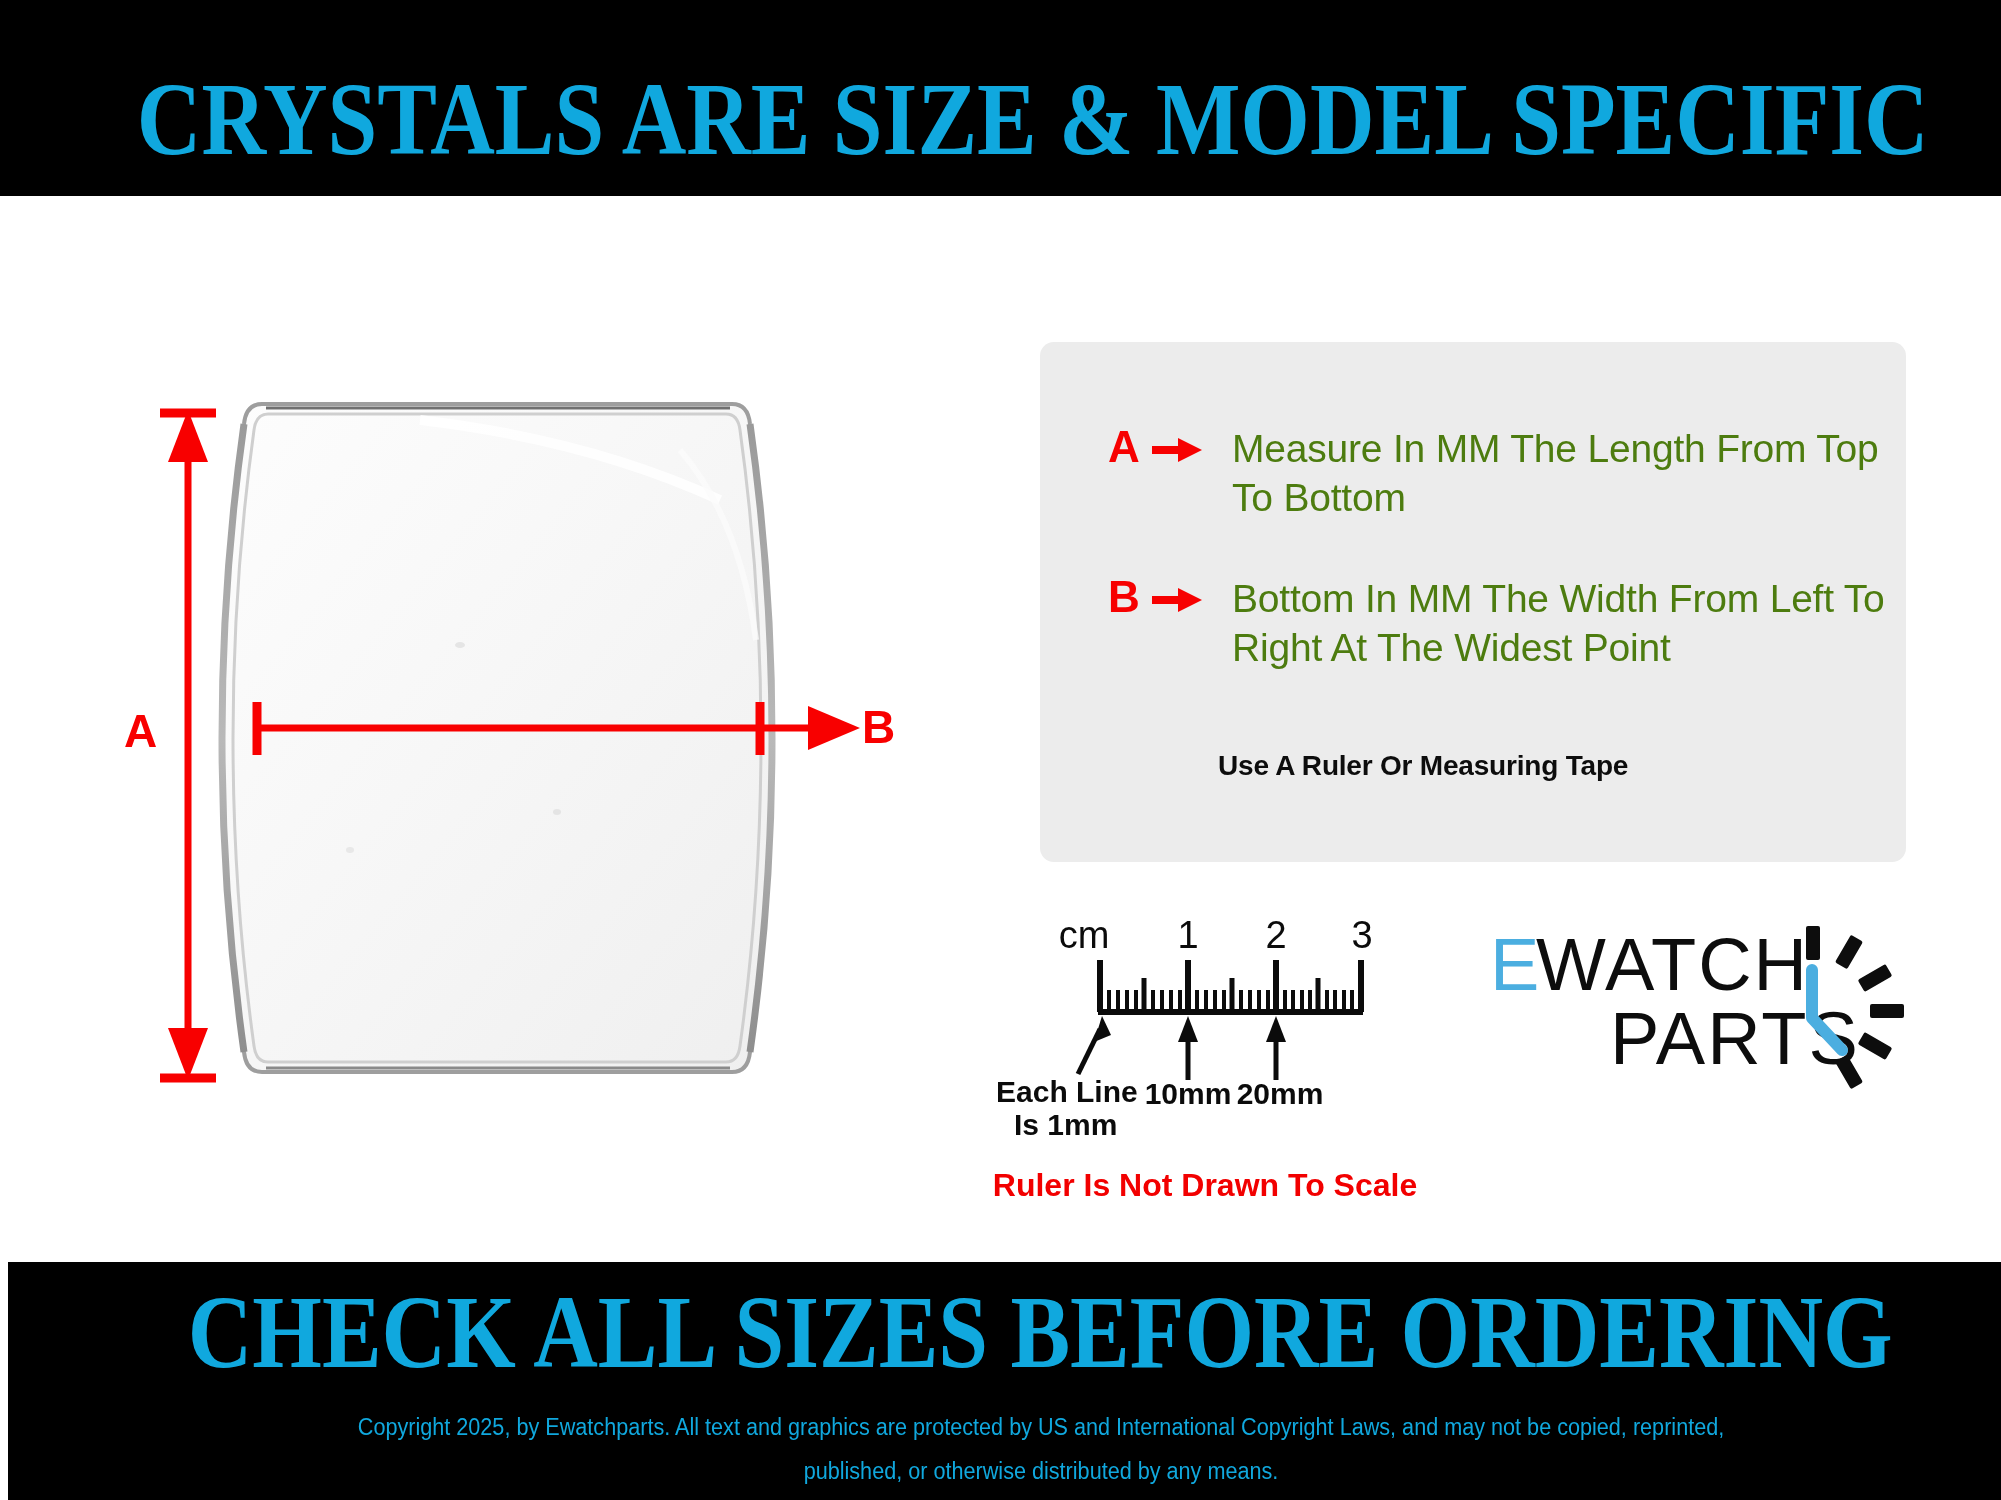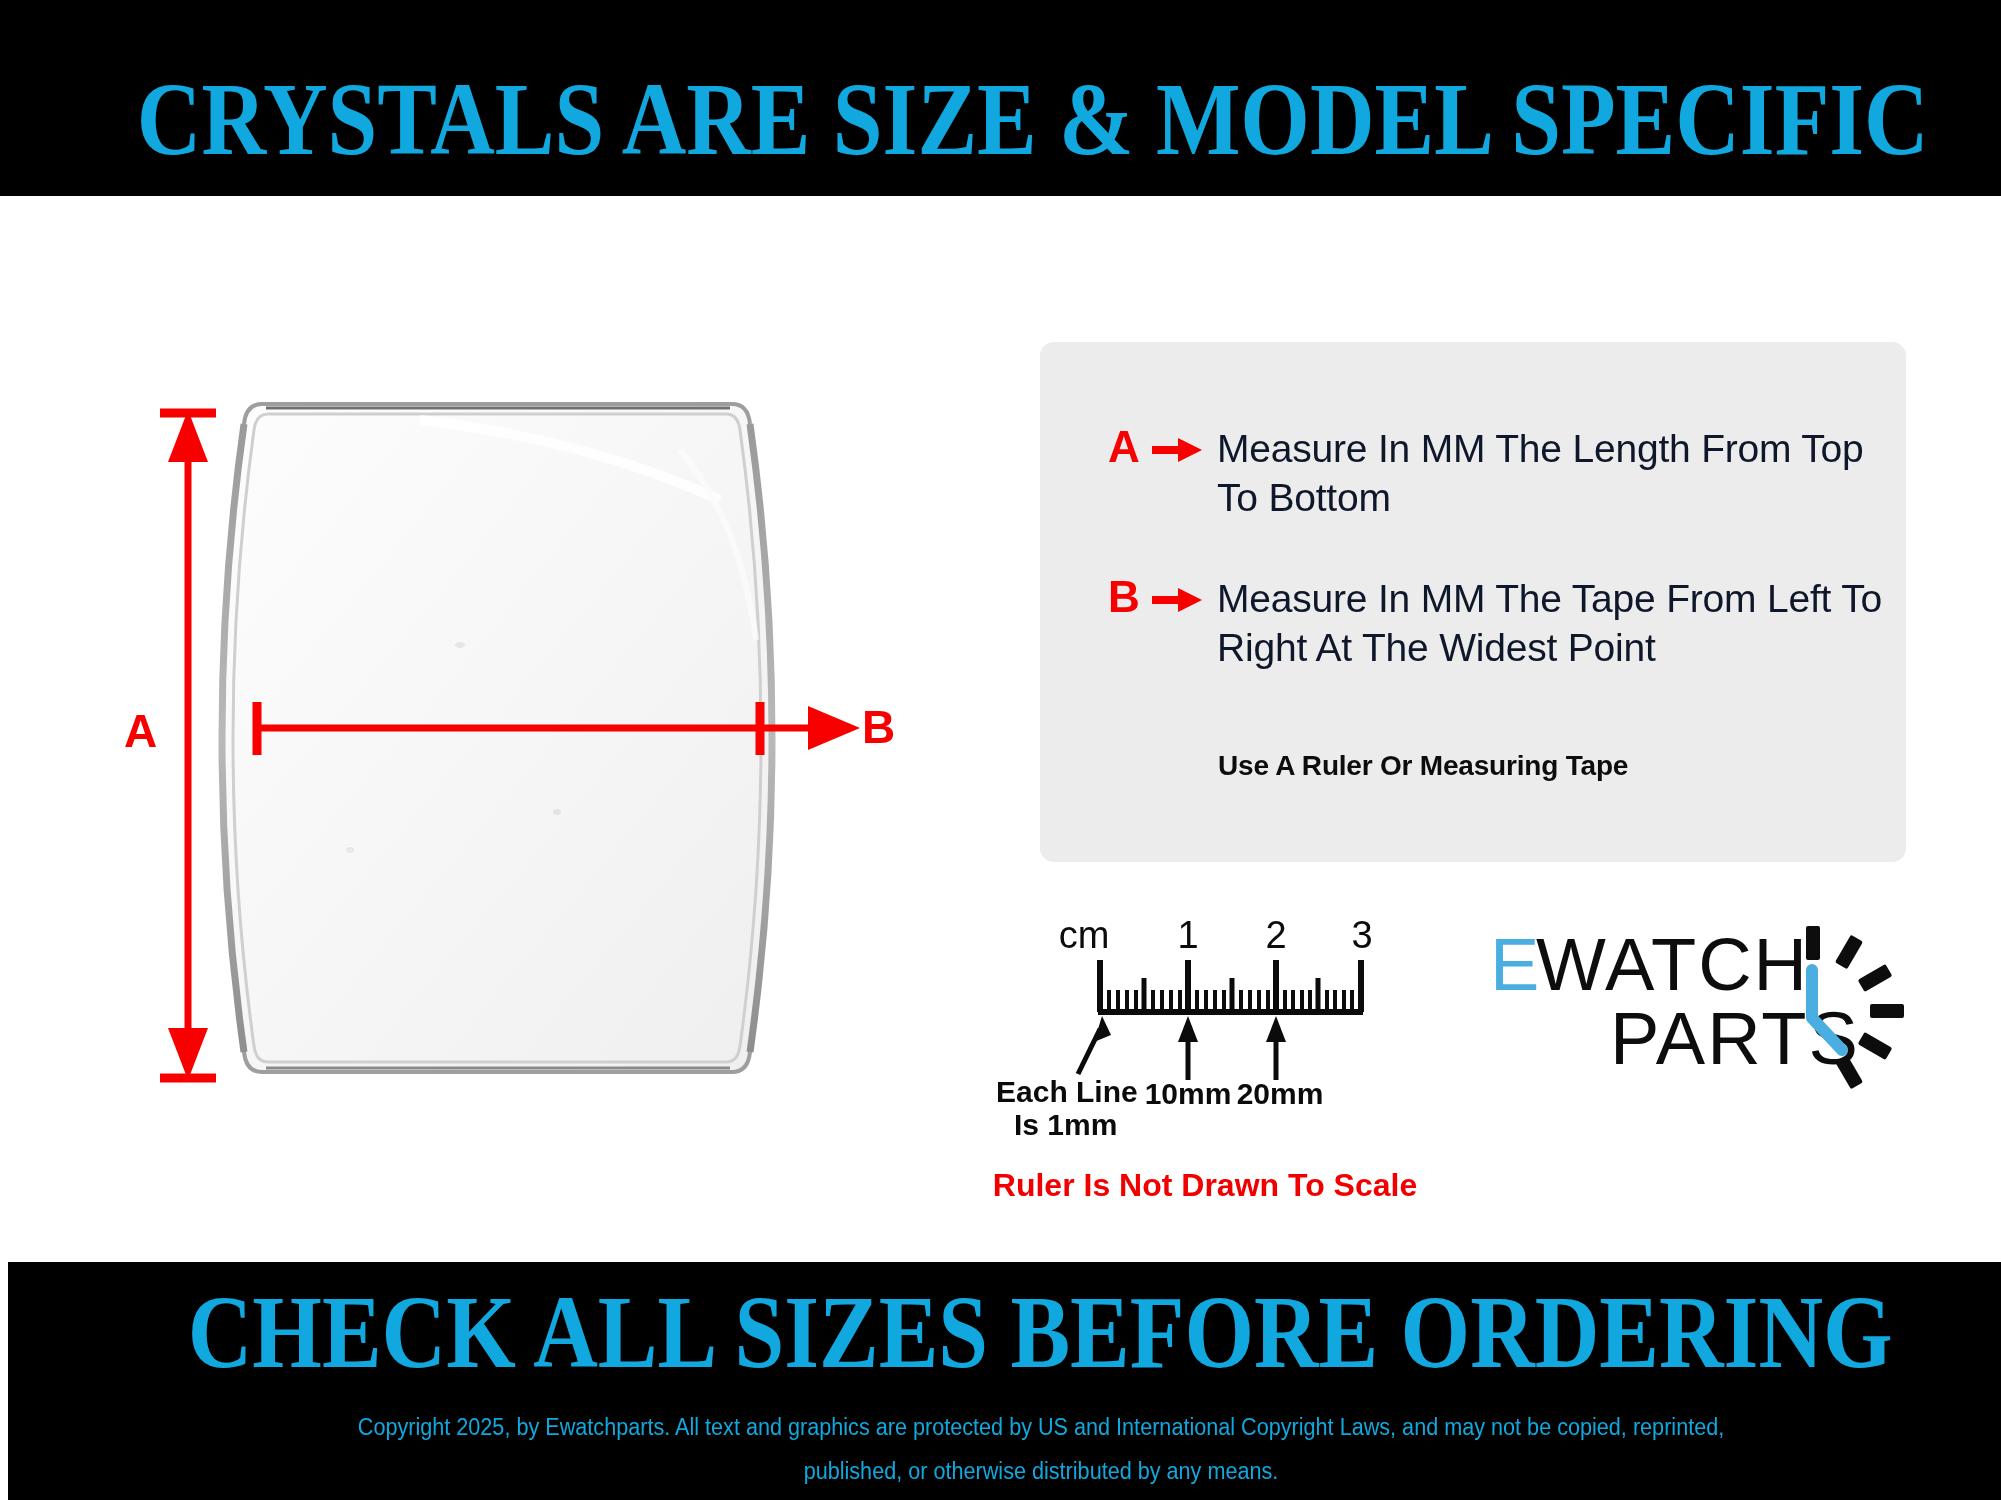--- a/index.html
+++ b/index.html
@@ -74,21 +74,21 @@
   .row-a{left:68px;top:82px;}
   .row-b{left:68px;top:232px;}
   .row-letter{
     color:#F70000;font-weight:700;font-size:44px;line-height:46px;
     width:34px;flex:0 0 34px;
   }
   .row-arrow{
     flex:0 0 54px;width:54px;height:46px;margin-left:8px;margin-top:4px;
   }
   .row-text{
-    margin-left:13px;color:#0f172a;font-size:39px;line-height:49px;
+    margin-left:28px;color:#4d7c0f;font-size:39px;line-height:49px;
     letter-spacing:-0.2px;max-width:690px;
   }
   .panel-note{
     position:absolute;left:178px;top:400px;
     color:#0d0d0d;font-weight:700;font-size:28px;line-height:48px;
     letter-spacing:-0.2px;
   }
 
   
   .ruler-block{position:absolute;left:980px;top:902px;width:420px;height:270px;text-align:center;}
@@ -192,21 +192,21 @@
       </svg>
       <div class="row-text">Measure In MM The Length From Top To Bottom</div>
     </div>
 
     <div class="panel-row row-b">
       <div class="row-letter">B</div>
       <svg class="row-arrow" viewBox="0 0 54 46">
         <line x1="2" y1="22" x2="34" y2="22" stroke="#F70000" stroke-width="8"></line>
         <polygon points="52,22 28,10 28,34" fill="#F70000"></polygon>
       </svg>
-      <div class="row-text">Measure In MM The Tape From Left To Right At The Widest Point</div>
+      <div class="row-text">Bottom In MM The Width From Left To Right At The Widest Point</div>
     </div>
 
     <div class="panel-note">Use A Ruler Or Measuring Tape</div>
   </div>
 
   <div class="ruler-block">
     <svg width="420" height="270" viewBox="0 0 420 270">
 
       <text x="104" y="46" font-family="Liberation Sans, sans-serif" font-size="38" font-weight="400" fill="#0b0b0b" text-anchor="middle">cm</text>
       <text x="208" y="46" font-family="Liberation Sans, sans-serif" font-size="38" font-weight="400" fill="#0b0b0b" text-anchor="middle">1</text>

